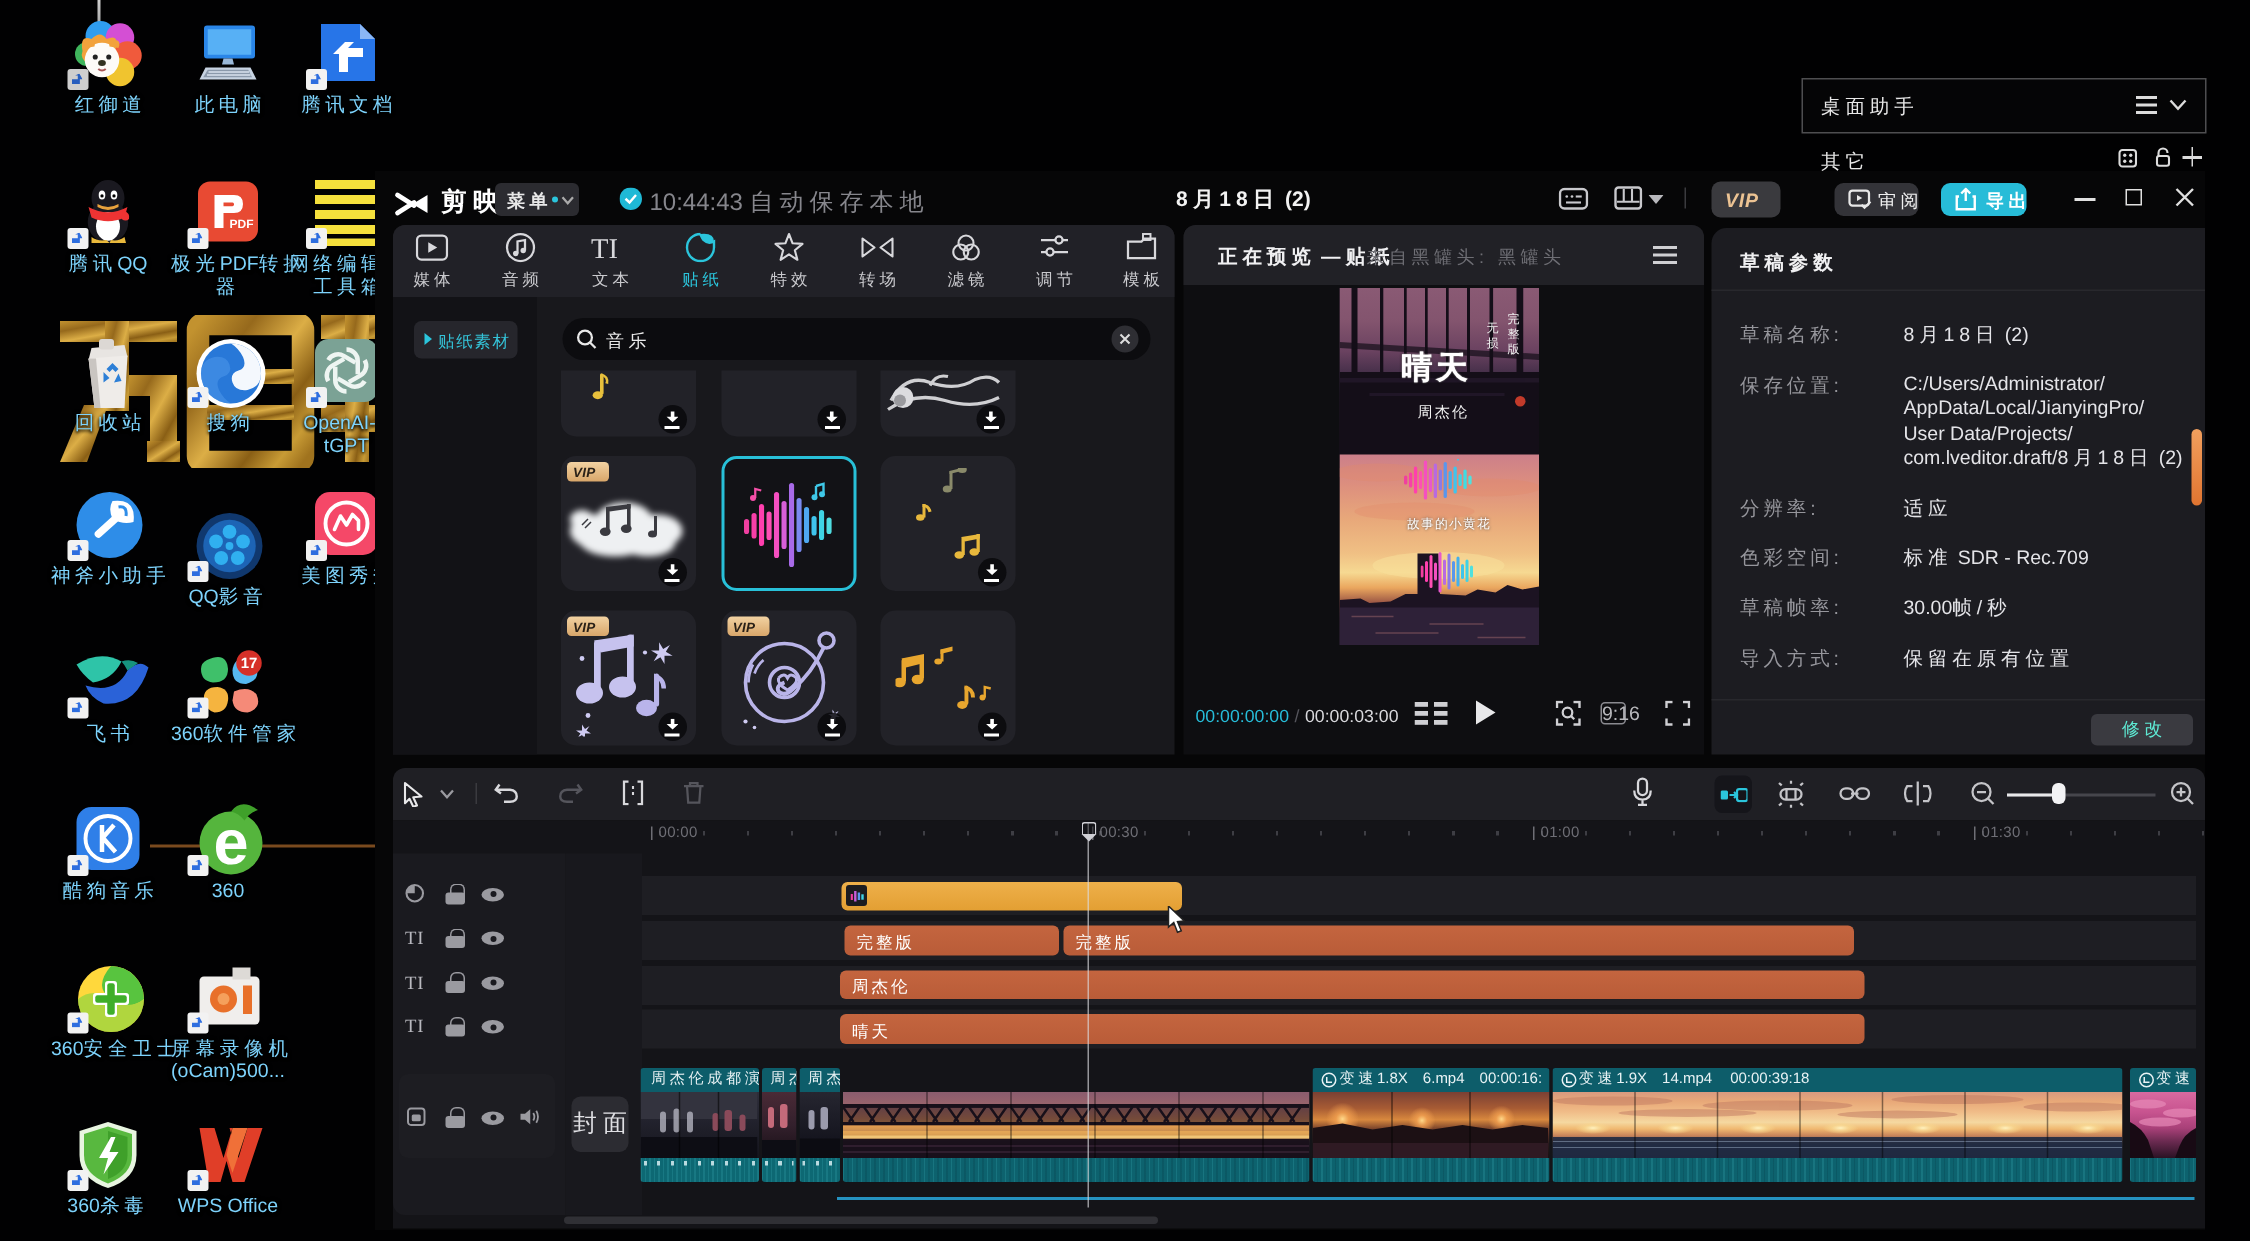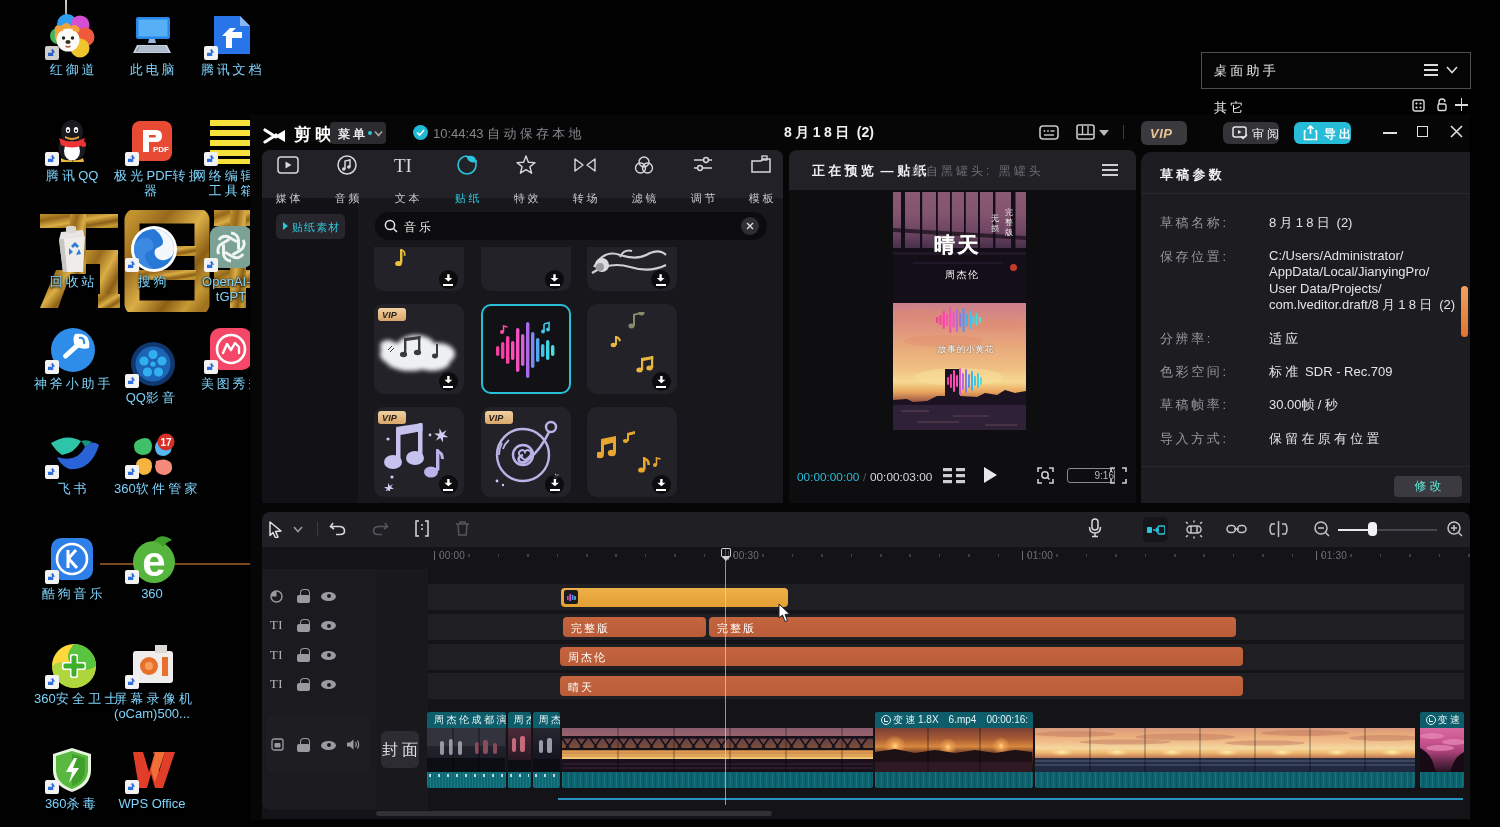--- a/index.html
+++ b/index.html
@@ -12,21 +12,21 @@
 .dicon .lb .lat,.dicon .lb.lat{letter-spacing:0}
 .sc{position:absolute;left:-4px;bottom:-2px;width:14px;height:14px;background:#f2f2f2;border-radius:2px}
 .sc:after{content:"";position:absolute;left:3px;top:3px;width:7px;height:7px;background:#2e6edf;clip-path:polygon(0 100%,0 55%,55% 55%,55% 20%,30% 20%,70% 0,100% 55%,75% 55%,75% 100%)}
 
 
 #app{position:absolute;left:250px;top:114px;width:1220px;height:706px;background:#060607}
 .cn{letter-spacing:.25em}
 .cnt{letter-spacing:.25em;margin-right:-.25em}
 .tabs .tab{position:absolute;top:41px;width:44px;height:40px;text-align:center}
 .tabs .tab svg{display:block;margin:0 auto}
-.tabs .tab span{display:block;margin-top:16px;font-size:11px;color:#c9c9cd}
+.tabs .tab span{display:block;margin-top:4px;font-size:11px;color:#c9c9cd}
 .tabs .tab.sel span{color:#2bc5dc}
 .card{position:absolute;width:90px;height:90px;background:#222228;border-radius:10px}
 .selcard{border:2px solid #28c0d8;background:#121216}
 .dl{position:absolute;width:19px;height:19px;border-radius:50%;background:rgba(8,8,10,.85)}
 .dl:after{content:"";position:absolute;left:5.5px;top:4px;width:8px;height:8px;background:#fff;clip-path:polygon(35% 0,65% 0,65% 45%,100% 45%,50% 90%,0 45%,35% 45%)}
 .dl:before{content:"";position:absolute;left:4.5px;bottom:3.5px;width:10px;height:1.6px;background:#fff}
 .vip{position:absolute;left:4px;top:4px;width:28px;height:13px;border-radius:3px;background:linear-gradient(180deg,#f2d2a2,#d8a66a)}
 .vip:after{content:"VIP";position:absolute;left:4px;top:2px;font-size:9px;font-weight:bold;font-style:italic;color:#2a2118;letter-spacing:.02em}
 .rlabel{position:absolute;left:910px;font-size:13px;color:#96969c;letter-spacing:.2em;white-space:nowrap}
 .rval{position:absolute;left:1019px;font-size:13px;color:#e4e4e8;white-space:nowrap}
@@ -363,21 +363,21 @@
         <span class="abs" style="left:38px;top:9px;width:4px;height:4px;border-radius:50%;background:#2bc5dc"></span>
         <svg class="abs" style="left:44px;top:8px" width="9" height="7" viewBox="0 0 9 7">
             <path d="M1 1.5 L4.5 5.5 L8 1.5" stroke="#aaa" stroke-width="1.5" fill="none"></path>
           </svg>
       </div>
 
       <svg class="abs" style="left:163px;top:11px" width="15" height="15" viewBox="0 0 15 15">
           <circle cx="7.5" cy="7.5" r="7.5" fill="#1fb9d6"></circle>
           <path d="M4 7.5 L6.7 10 L11 5" stroke="#fff" stroke-width="1.6" fill="none"></path>
         </svg>
-      <div class="abs" style="left:183px;top:11px;font-size:13px;color:#86868c"><span class="lat">10:44:43 </span><span class="cnt">自动保存本地</span></div>
+      <div class="abs" style="left:183px;top:11px;font-size:16px;color:#86868c"><span class="lat">10:44:43 </span><span class="cnt">自动保存本地</span></div>
 
       <div class="abs" style="left:534px;top:10px;font-size:14px;font-weight:bold;color:#f2f2f2"><span class="cn">8月18日</span> (2)</div>
 
       <svg class="abs" style="left:789px;top:11px" width="20" height="15" viewBox="0 0 20 15">
           <rect x="1" y="1" width="18" height="13" rx="3" fill="none" stroke="#c8c8cc" stroke-width="1.6"></rect>
           <circle cx="5.5" cy="6" r=".9" fill="#c8c8cc"></circle>
           <circle cx="9" cy="6" r=".9" fill="#c8c8cc"></circle>
           <rect x="11.5" y="5.3" width="4" height="1.4" fill="#c8c8cc"></rect>
           <rect x="5" y="9.3" width="10" height="1.4" fill="#c8c8cc"></rect>
         </svg>
@@ -791,21 +791,21 @@
           </g>
         </svg>
       <svg class="abs" style="left:733px;top:352px" width="15" height="18" viewBox="0 0 15 18">
           <path d="M1 1 L14 9 L1 17 Z" fill="#e8e8ea"></path>
         </svg>
       <svg class="abs" style="left:787px;top:353px" width="17" height="17" viewBox="0 0 17 17">
           <path d="M1 5 L1 1 L5 1 M12 1 L16 1 L16 5 M16 12 L16 16 L12 16 M5 16 L1 16 L1 12" stroke="#cfcfd3" stroke-width="1.6" fill="none"></path>
           <circle cx="8" cy="8" r="3.2" fill="none" stroke="#cfcfd3" stroke-width="1.5"></circle>
           <line x1="10.4" y1="10.4" x2="12.5" y2="12.5" stroke="#cfcfd3" stroke-width="1.5"></line>
         </svg>
-      <div class="abs" style="left:817px;top:354px;width:48px;height:15px;border:1.4px solid #8a8a90;border-radius:3px;color:#b8b8bc;font-size:10px;text-align:right;line-height:13px">9:16</div>
+      <div class="abs" style="left:817px;top:354px;width:17px;height:15px;border:1.4px solid #8a8a90;border-radius:3px;color:#b8b8bc;font-size:13px;text-align:right;line-height:13px">9:16</div>
       <svg class="abs" style="left:860px;top:353px" width="17" height="17" viewBox="0 0 17 17">
           <path d="M1 5 L1 1 L5 1 M12 1 L16 1 L16 5 M16 12 L16 16 L12 16 M5 16 L1 16 L1 12" stroke="#cfcfd3" stroke-width="1.6" fill="none"></path>
         </svg>
     </div>
     <div id="rightpanel">
 
       <div class="abs" style="left:891px;top:38px;width:329px;height:351px;background:#1c1c21;border-radius:10px 0 0 0"></div>
       <div class="abs cnt" style="left:910px;top:52px;font-size:13px;font-weight:bold;color:#f0f0f2">草稿参数</div>
       <div class="abs" style="left:891px;top:79px;width:329px;height:1px;background:#28282d"></div>
       <div class="rlabel" style="top:100px">草稿名称:</div>
@@ -1076,20 +1076,21 @@
               <g stroke="#000" stroke-opacity=".5">
                   <line x1="53" y1="0" x2="53" y2="44"></line>
                   <line x1="105" y1="0" x2="105" y2="44"></line>
                 </g>
             </svg>
           </div>
           <div class="wave"></div>
         </div>
 
         <div class="clip" style="left:784.5px;width:380.5px">
+          <div class="thead"><span class="hico"></span><span style="margin-left:14px"><span class="cn">变速</span>1.9X</span><span style="margin-left:10px">14.mp4</span><span style="margin-left:12px">00:00:39:18</span></div>
           <div class="thumbs" style="background:linear-gradient(180deg,#d89a80 0%,#e8a878 14%,#f0bc88 30%,#f5d8a0 46%,#f0b870 56%,#c8845a 66%,#3a4056 80%,#232c44 100%)">
             <svg width="380" height="44" viewBox="0 0 380 44" preserveAspectRatio="none">
               <radialGradient id="sun2" cx=".5" cy=".5" r=".5">
                   <stop offset="0" stop-color="#fff2c0"></stop>
                   <stop offset=".5" stop-color="#f8d890" stop-opacity=".7"></stop>
                   <stop offset="1" stop-color="#f8d890" stop-opacity="0"></stop>
                 </radialGradient>
               <g fill="#c07a62" opacity=".5">
                   <ellipse cx="40" cy="6" rx="40" ry="3"></ellipse>
                   <ellipse cx="150" cy="9" rx="50" ry="3.4"></ellipse>

